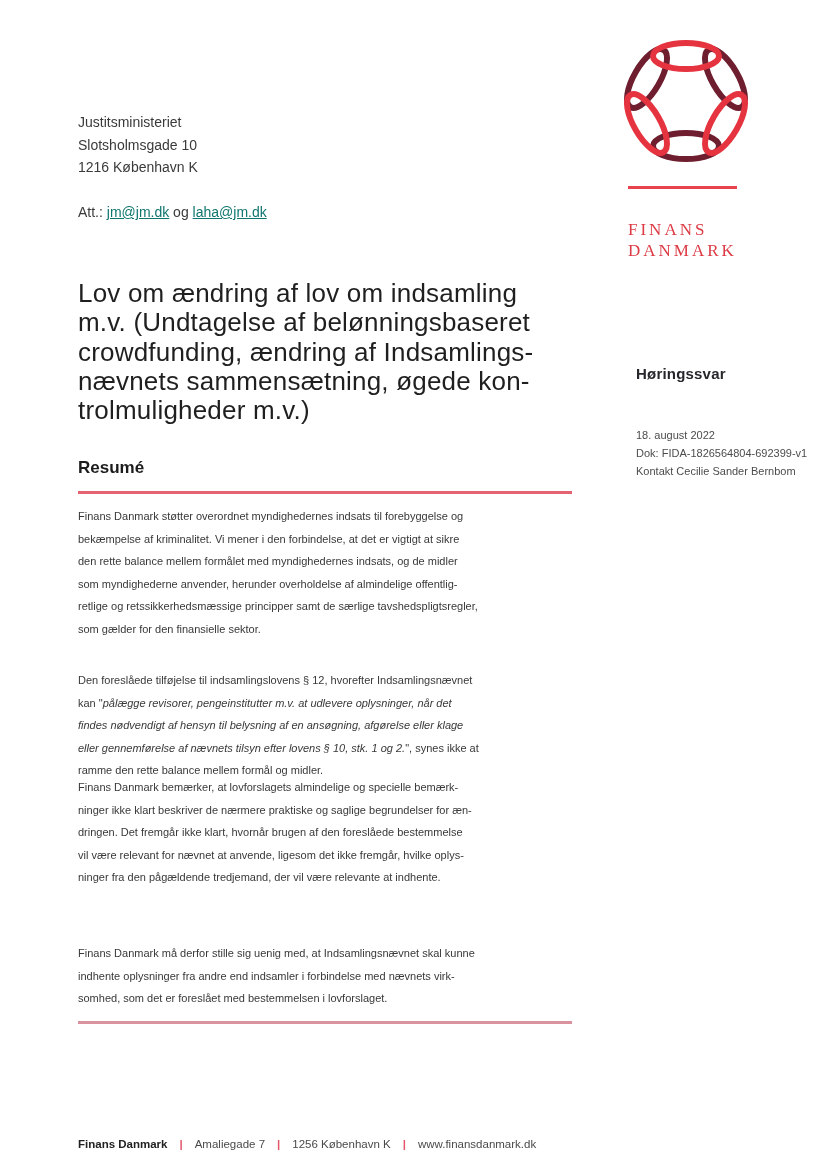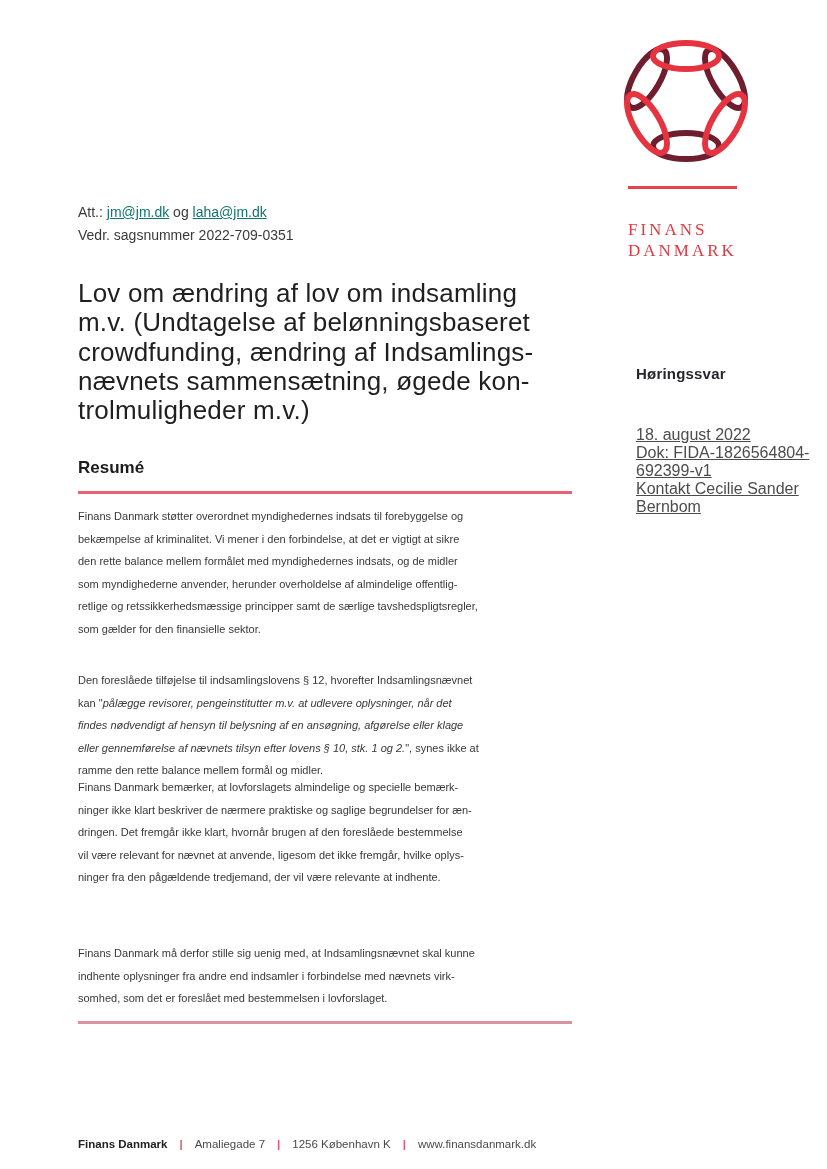--- a/index.html
+++ b/index.html
@@ -44,39 +44,43 @@
   .brand-name{
     left:628px;top:219px;
     font-family:"Liberation Serif",serif;
     font-size:17px;line-height:21px;letter-spacing:3px;
     color:#dc3a44;
   }
   .doc-type{
     left:636px;top:364px;margin:0;
     font-size:15px;line-height:20px;font-weight:bold;color:#26262c;letter-spacing:0.2px;
   }
-  .doc-meta{left:636px;top:426px;font-size:16px;line-height:18px;color:#4c4c4c;text-decoration:underline;}
+  .doc-meta{left:636px;top:426px;font-size:11px;line-height:18px;color:#4c4c4c;}
   
   .footer{
     left:78px;top:1100px;
     display:flex;align-items:center;gap:12px;
     font-size:11.5px;line-height:16px;color:#4a4a4a;margin-top:36px;
   }
   .footer .company{font-weight:bold;color:#222222;}
   .footer .sep{color:#e4556a;font-weight:bold;}
 </style>
 </head>
 <body>
 
 <div class="page">
 
+  <div class="abs recipient">
+    <div>Justitsministeriet</div>
+    <div>Slotsholmsgade 10</div>
+    <div>1216 København K</div>
+  </div>
 
   <div class="abs reference">
     <div><span>Att.: </span><a class="link">jm@jm.dk</a><span> og </span><a class="link">laha@jm.dk</a></div>
-    <div>Vedr. sagsnummer 2022-709-0351</div>
   </div>
 
   <h1 class="abs title">Lov om ændring af lov om indsamling
 m.v. (Undtagelse af belønningsbaseret
 crowdfunding, ændring af Indsamlings-
 nævnets sammensætning, øgede kon-
 trolmuligheder m.v.)</h1>
 
   <h2 class="abs resume-heading">Resumé</h2>
   <div class="abs rule rule-strong"></div>

